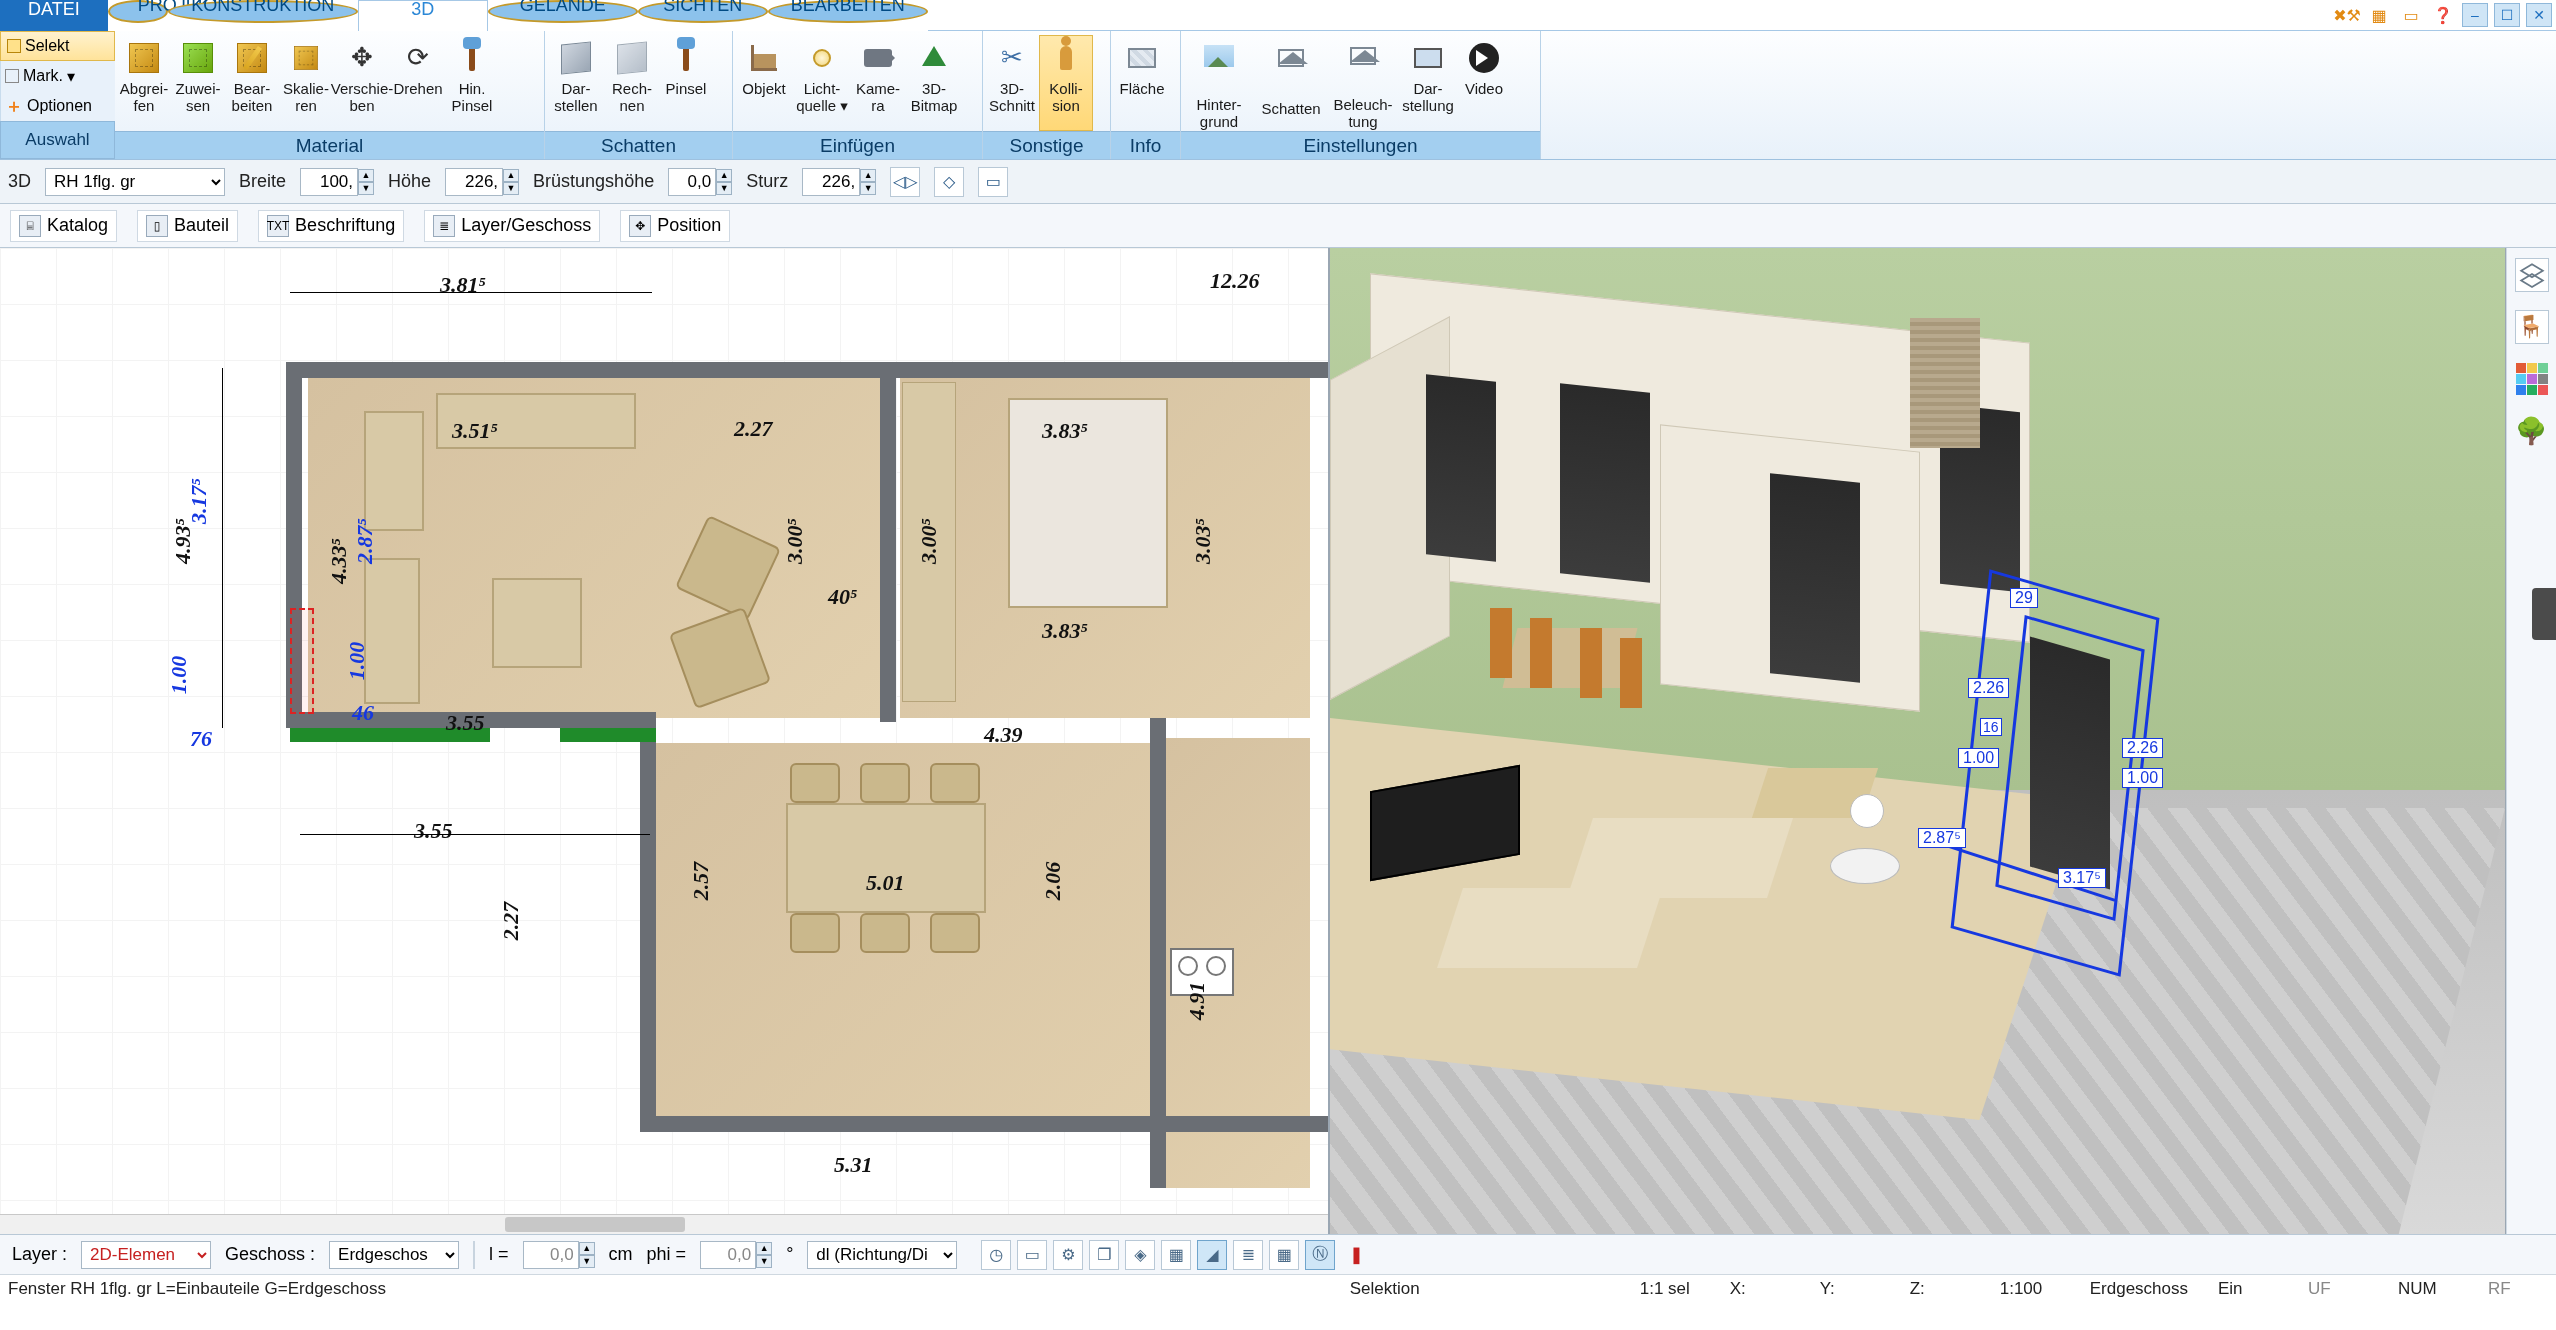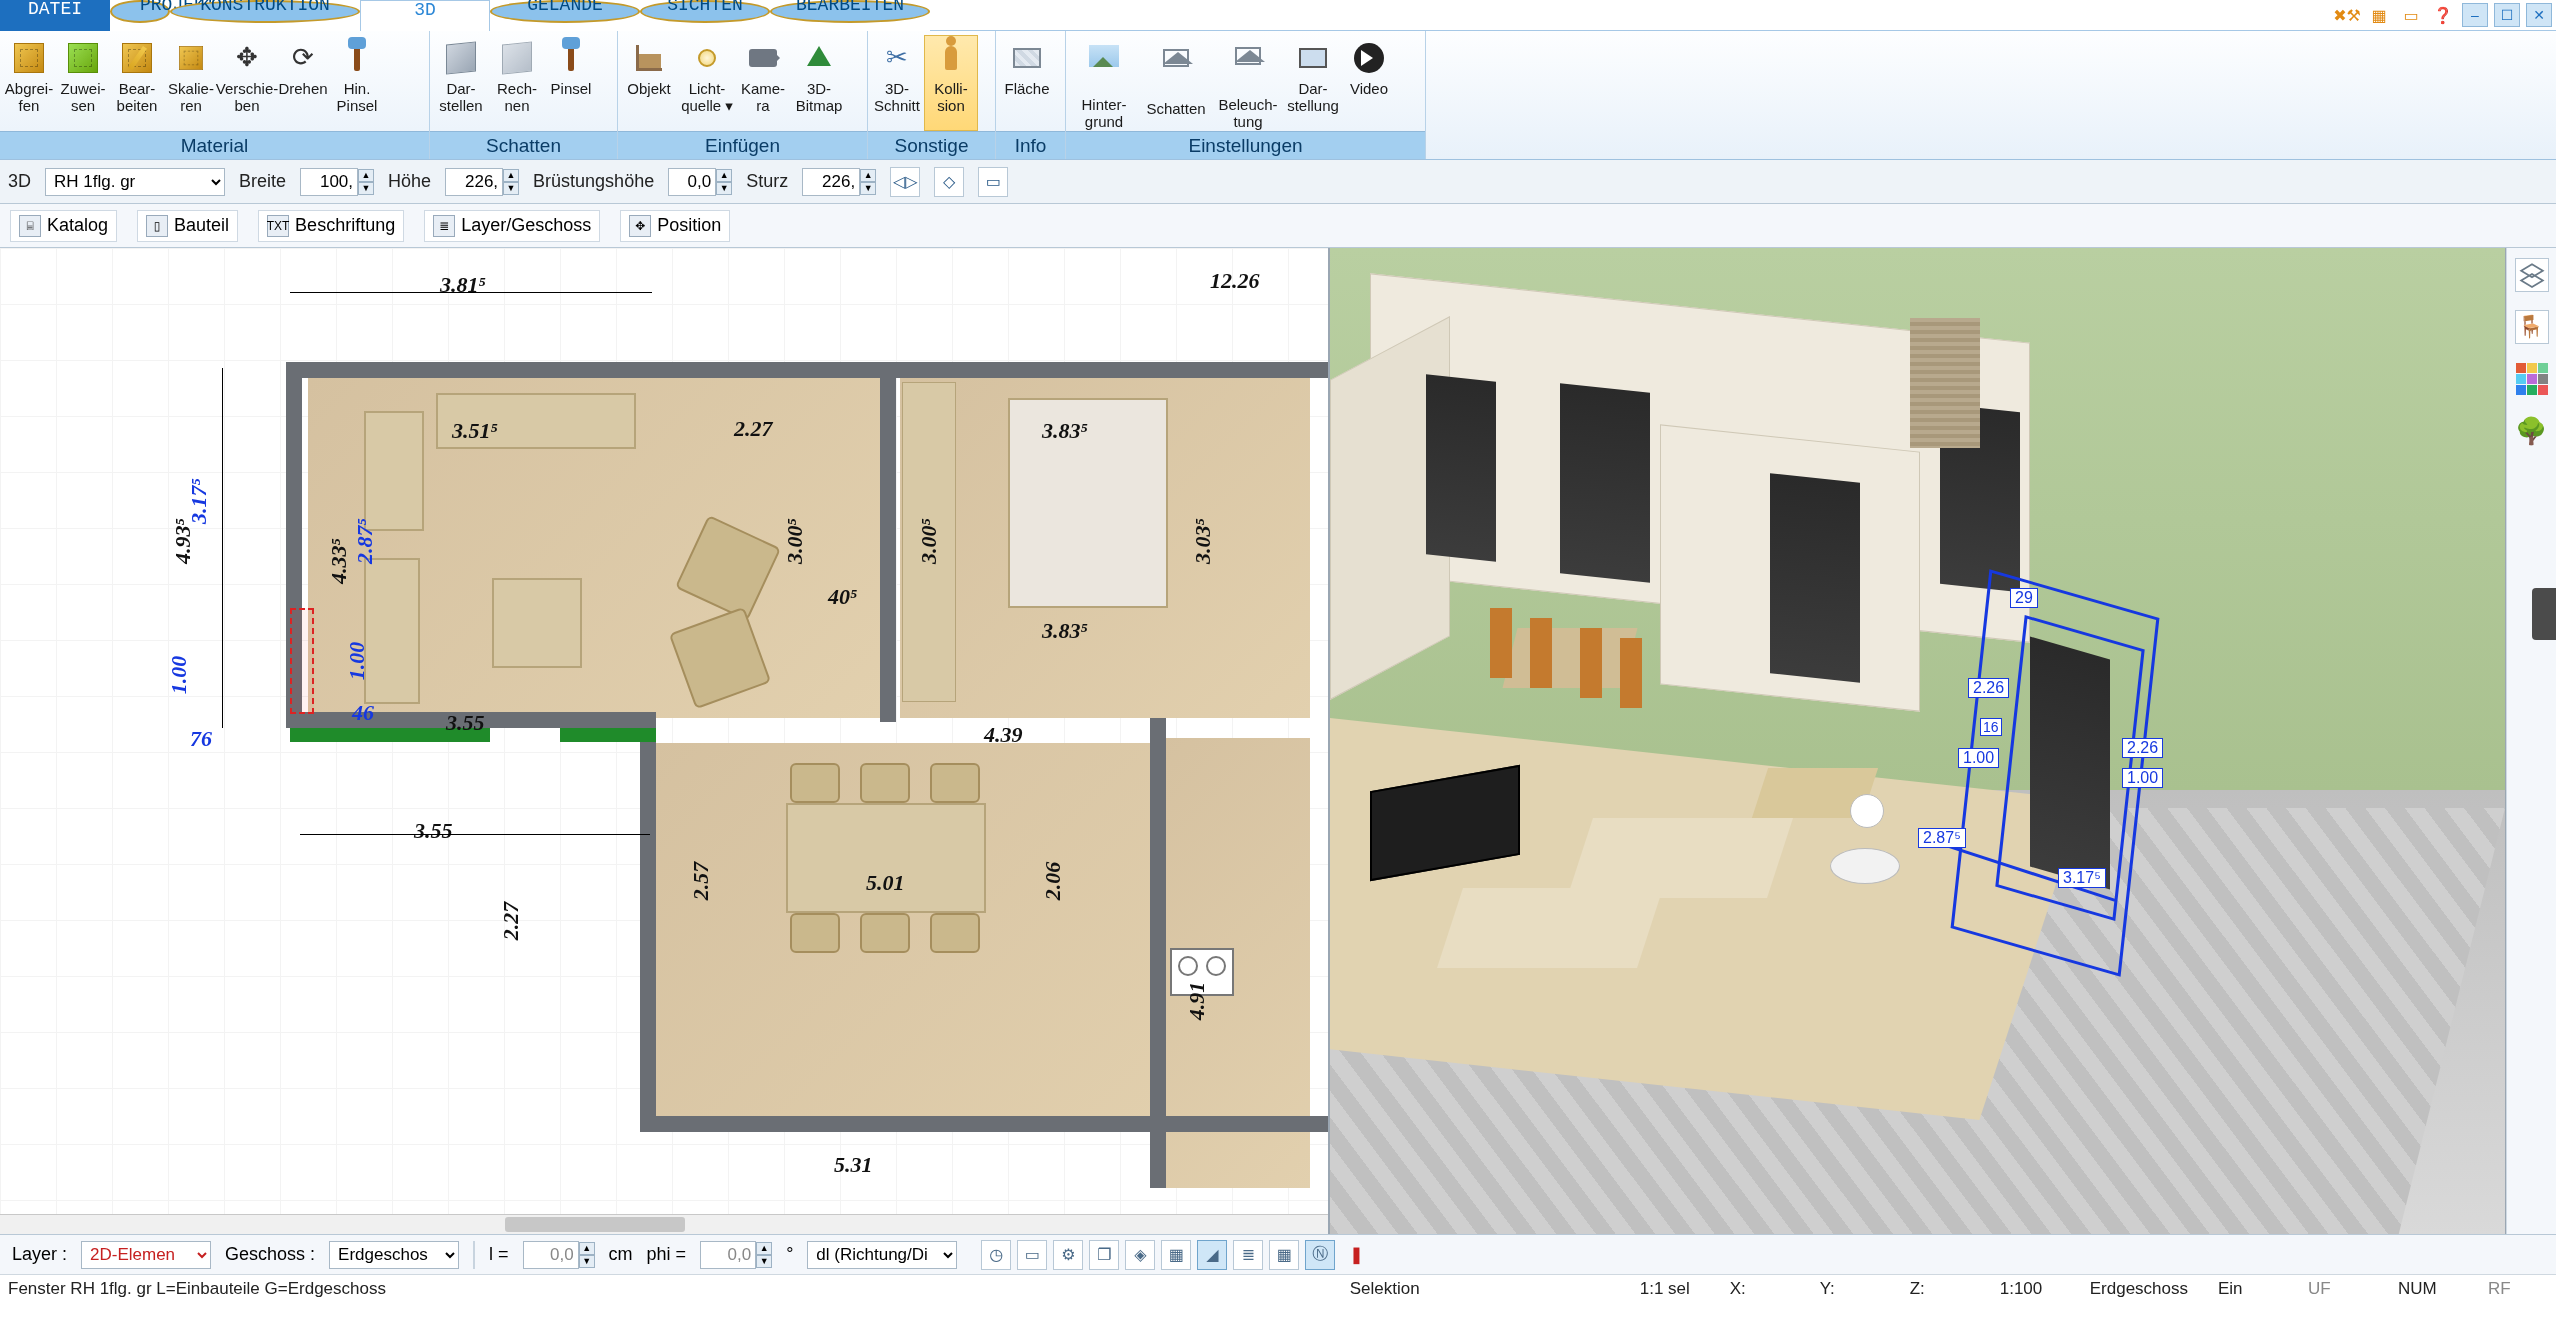--- a/index.html
+++ b/index.html
@@ -1,21 +1,21 @@
 <!DOCTYPE html>
 <html><head>
 <meta charset="utf-8">
 <style>
 * { box-sizing: border-box; margin: 0; padding: 0; font-family: "Segoe UI", Tahoma, sans-serif; }
 html, body { width: 2556px; height: 1330px; overflow: hidden; background: #fff; }
 body { transform-origin: top left; }
 
 
 .menu-bar { height: 31px; display: flex; background: #fff; font-size: 18px; }
-.menu-tab { padding: 3px 28px 16px 28px; color: #fff; background: #2b87d6; cursor: pointer; display:flex; align-items:center;font-family:Liberation Mono, monospace; }
+.menu-tab { padding: 3px 28px 16px 28px; color: #fff; background: #2b87d6; cursor: pointer; display:flex; align-items:center; }
 .menu-tab.light { background: #8cc2ec; color: #004a84; }
 .menu-tab.active { background: #fff; color: #2b87d6; border-top:1px solid #a6c8e6; border-left:1px solid #a6c8e6; border-right:1px solid #a6c8e6;}
 .menu-tab.datei { background:#1d6fbf; }
 .menu-spacer { flex: 1; background:#fff; border-bottom:1px solid #a6c8e6;}
 .title-icons { display:flex; align-items:center; gap:6px; padding-right:4px; border-bottom:1px solid #a6c8e6;}
 .title-icons .ico { width:26px; height:24px; border:1px solid transparent; display:flex; align-items:center; justify-content:center; font-size:16px; color:#1d6fbf; cursor:pointer;}
 .title-icons .ico.orange{ color:#e28a12;}
 .title-icons .win{ width:26px;height:24px; background:#cfe5f6; border:1px solid #8fb8da; display:flex;align-items:center;justify-content:center; font-size:14px; color:#1d6fbf;}
 
 
@@ -175,20 +175,32 @@
     <div class="ico orange">▦</div>
     <div class="ico orange">▭</div>
     <div class="ico">❓</div>
     <div class="win">–</div>
     <div class="win">☐</div>
     <div class="win">✕</div>
   </div>
 </div>
 
 <div class="ribbon">
+  <div class="ribbon-left-col">
+    <div class="rl-btn">
+        <span class="sq"></span>
+        <span>Selekt</span>
+      </div>
+    <div class="rl-small"><span class="mk"></span><span>Mark.</span> ▾</div>
+    <div class="rl-small">
+        <span class="plus">＋</span>
+        <span>Optionen</span>
+      </div>
+    <div class="rl-label">Auswahl</div>
+  </div>
 
   <div class="ribbon-group" style="width:430px">
     <div class="group-body">
       <div class="rbtn nar">
           <div class="ricon">
             <div class="material-icon"></div>
           </div>
           <span style="white-space:pre-line">Abgrei-
 fen</span>
         </div>

